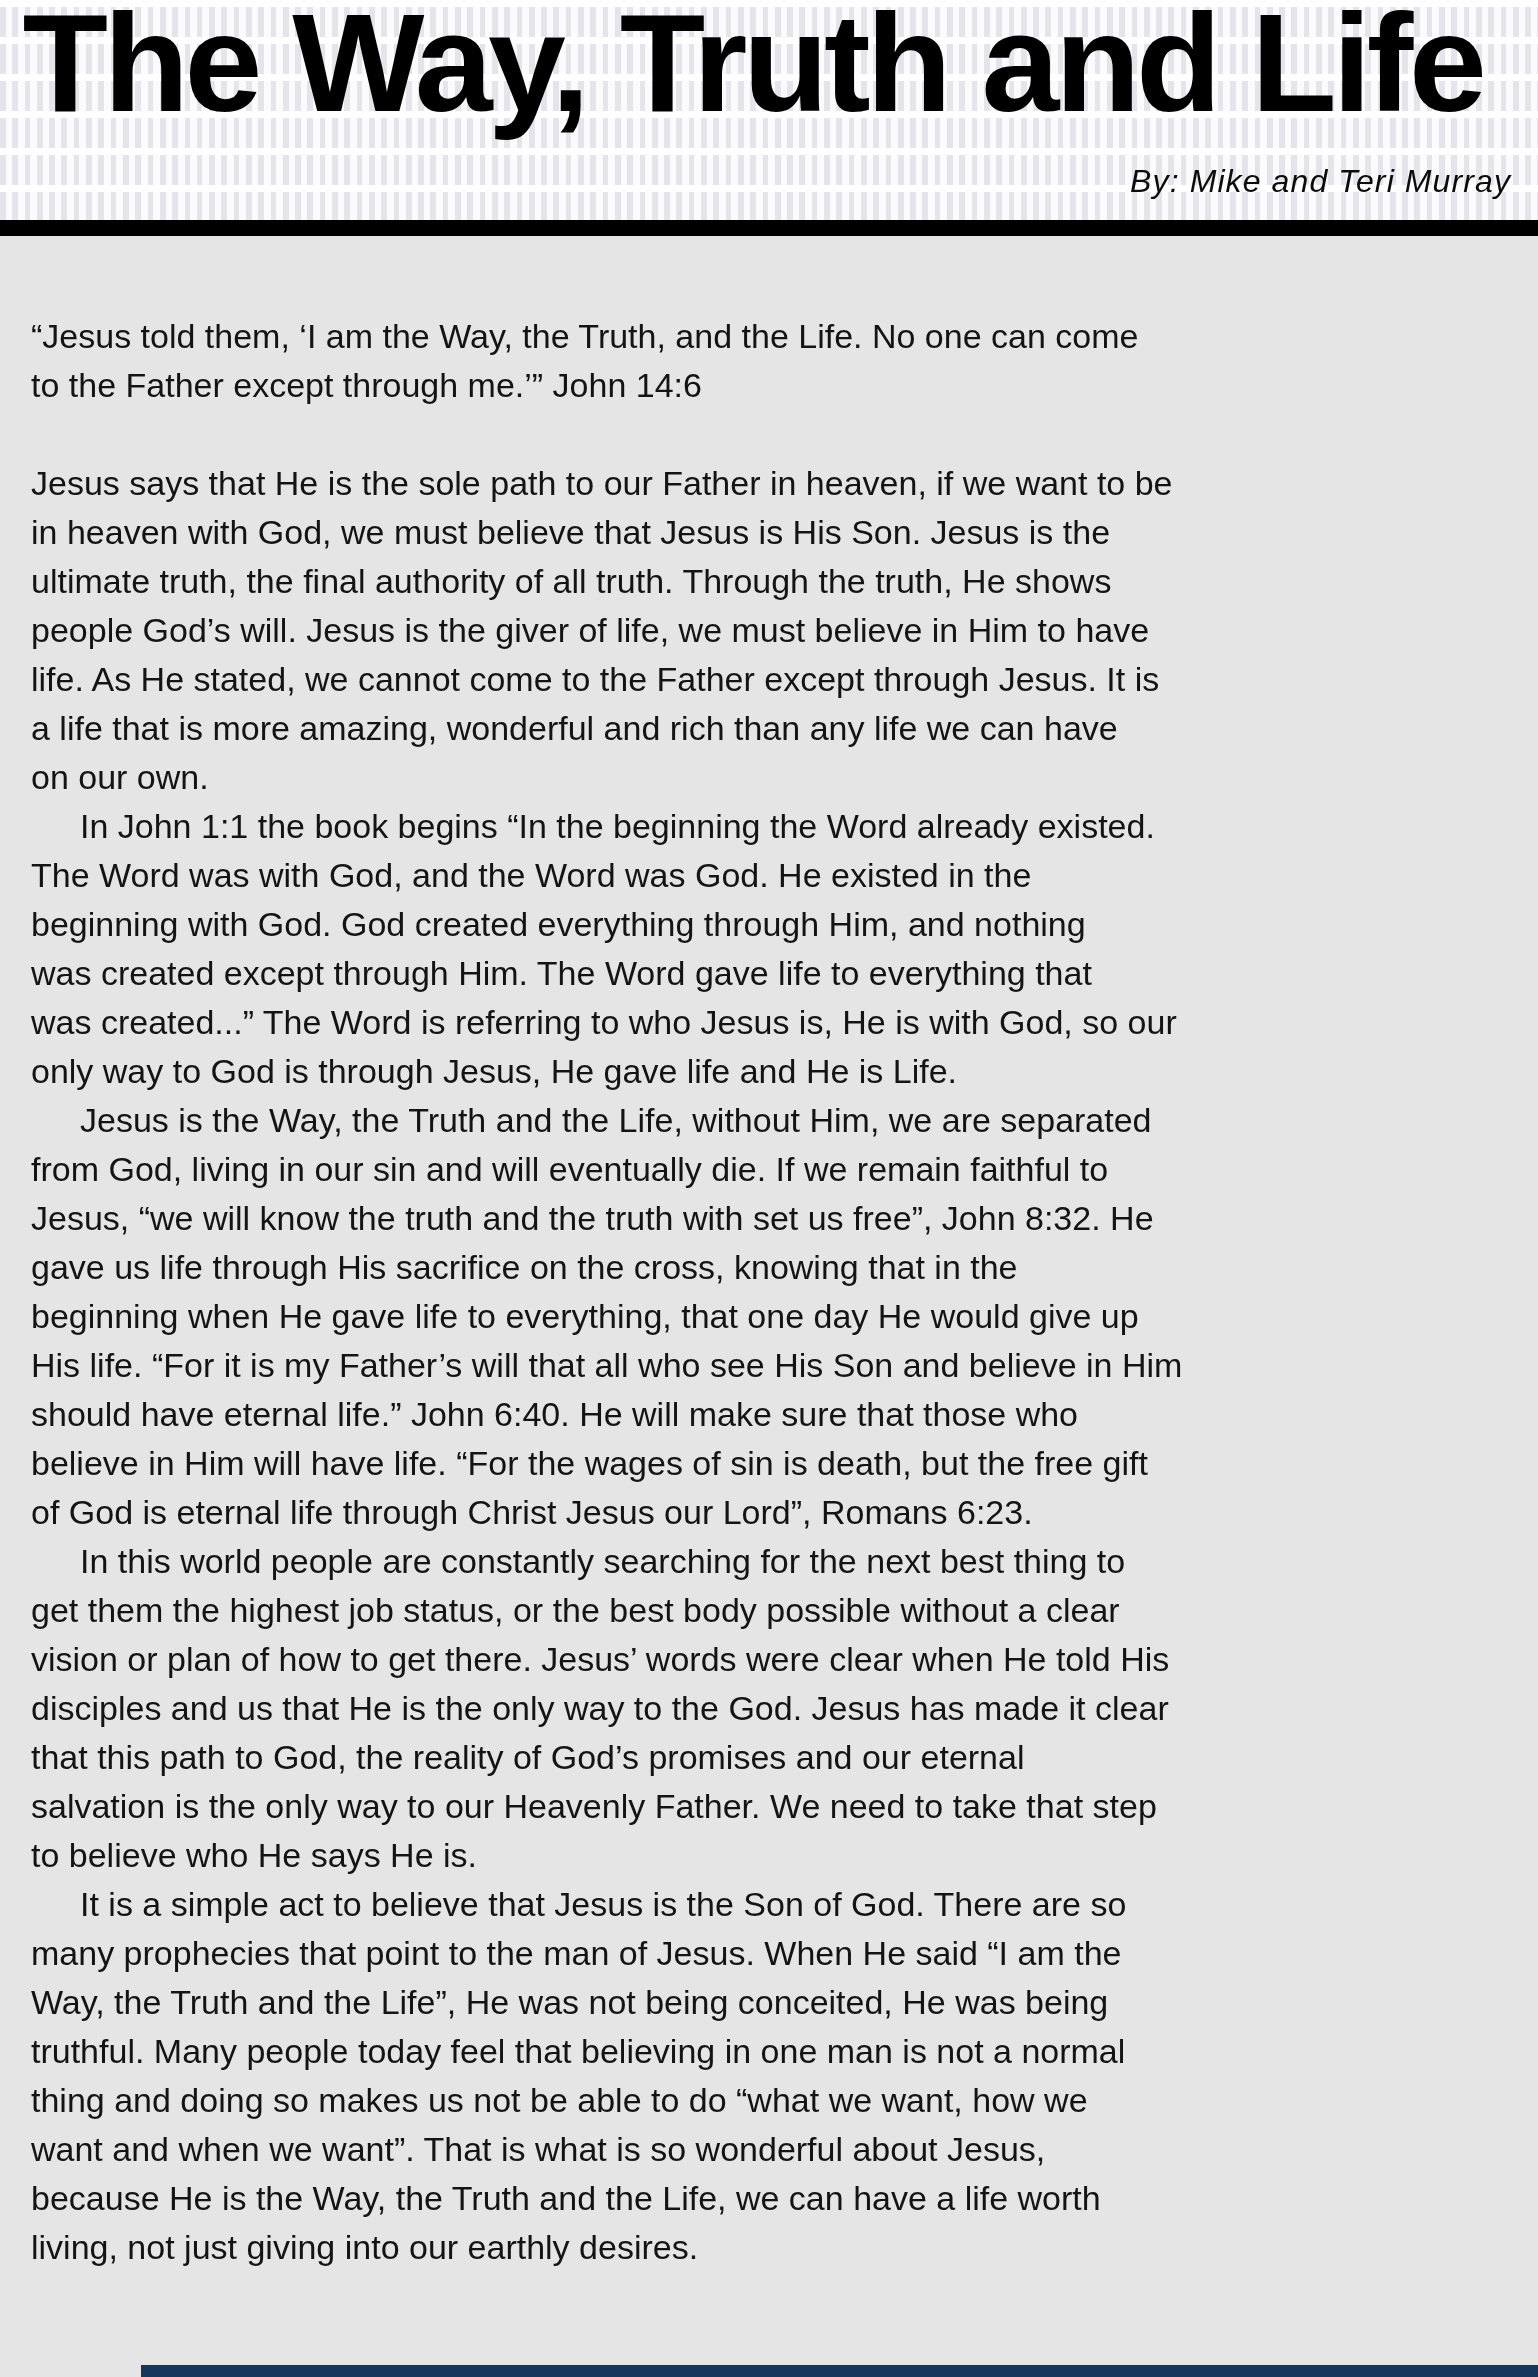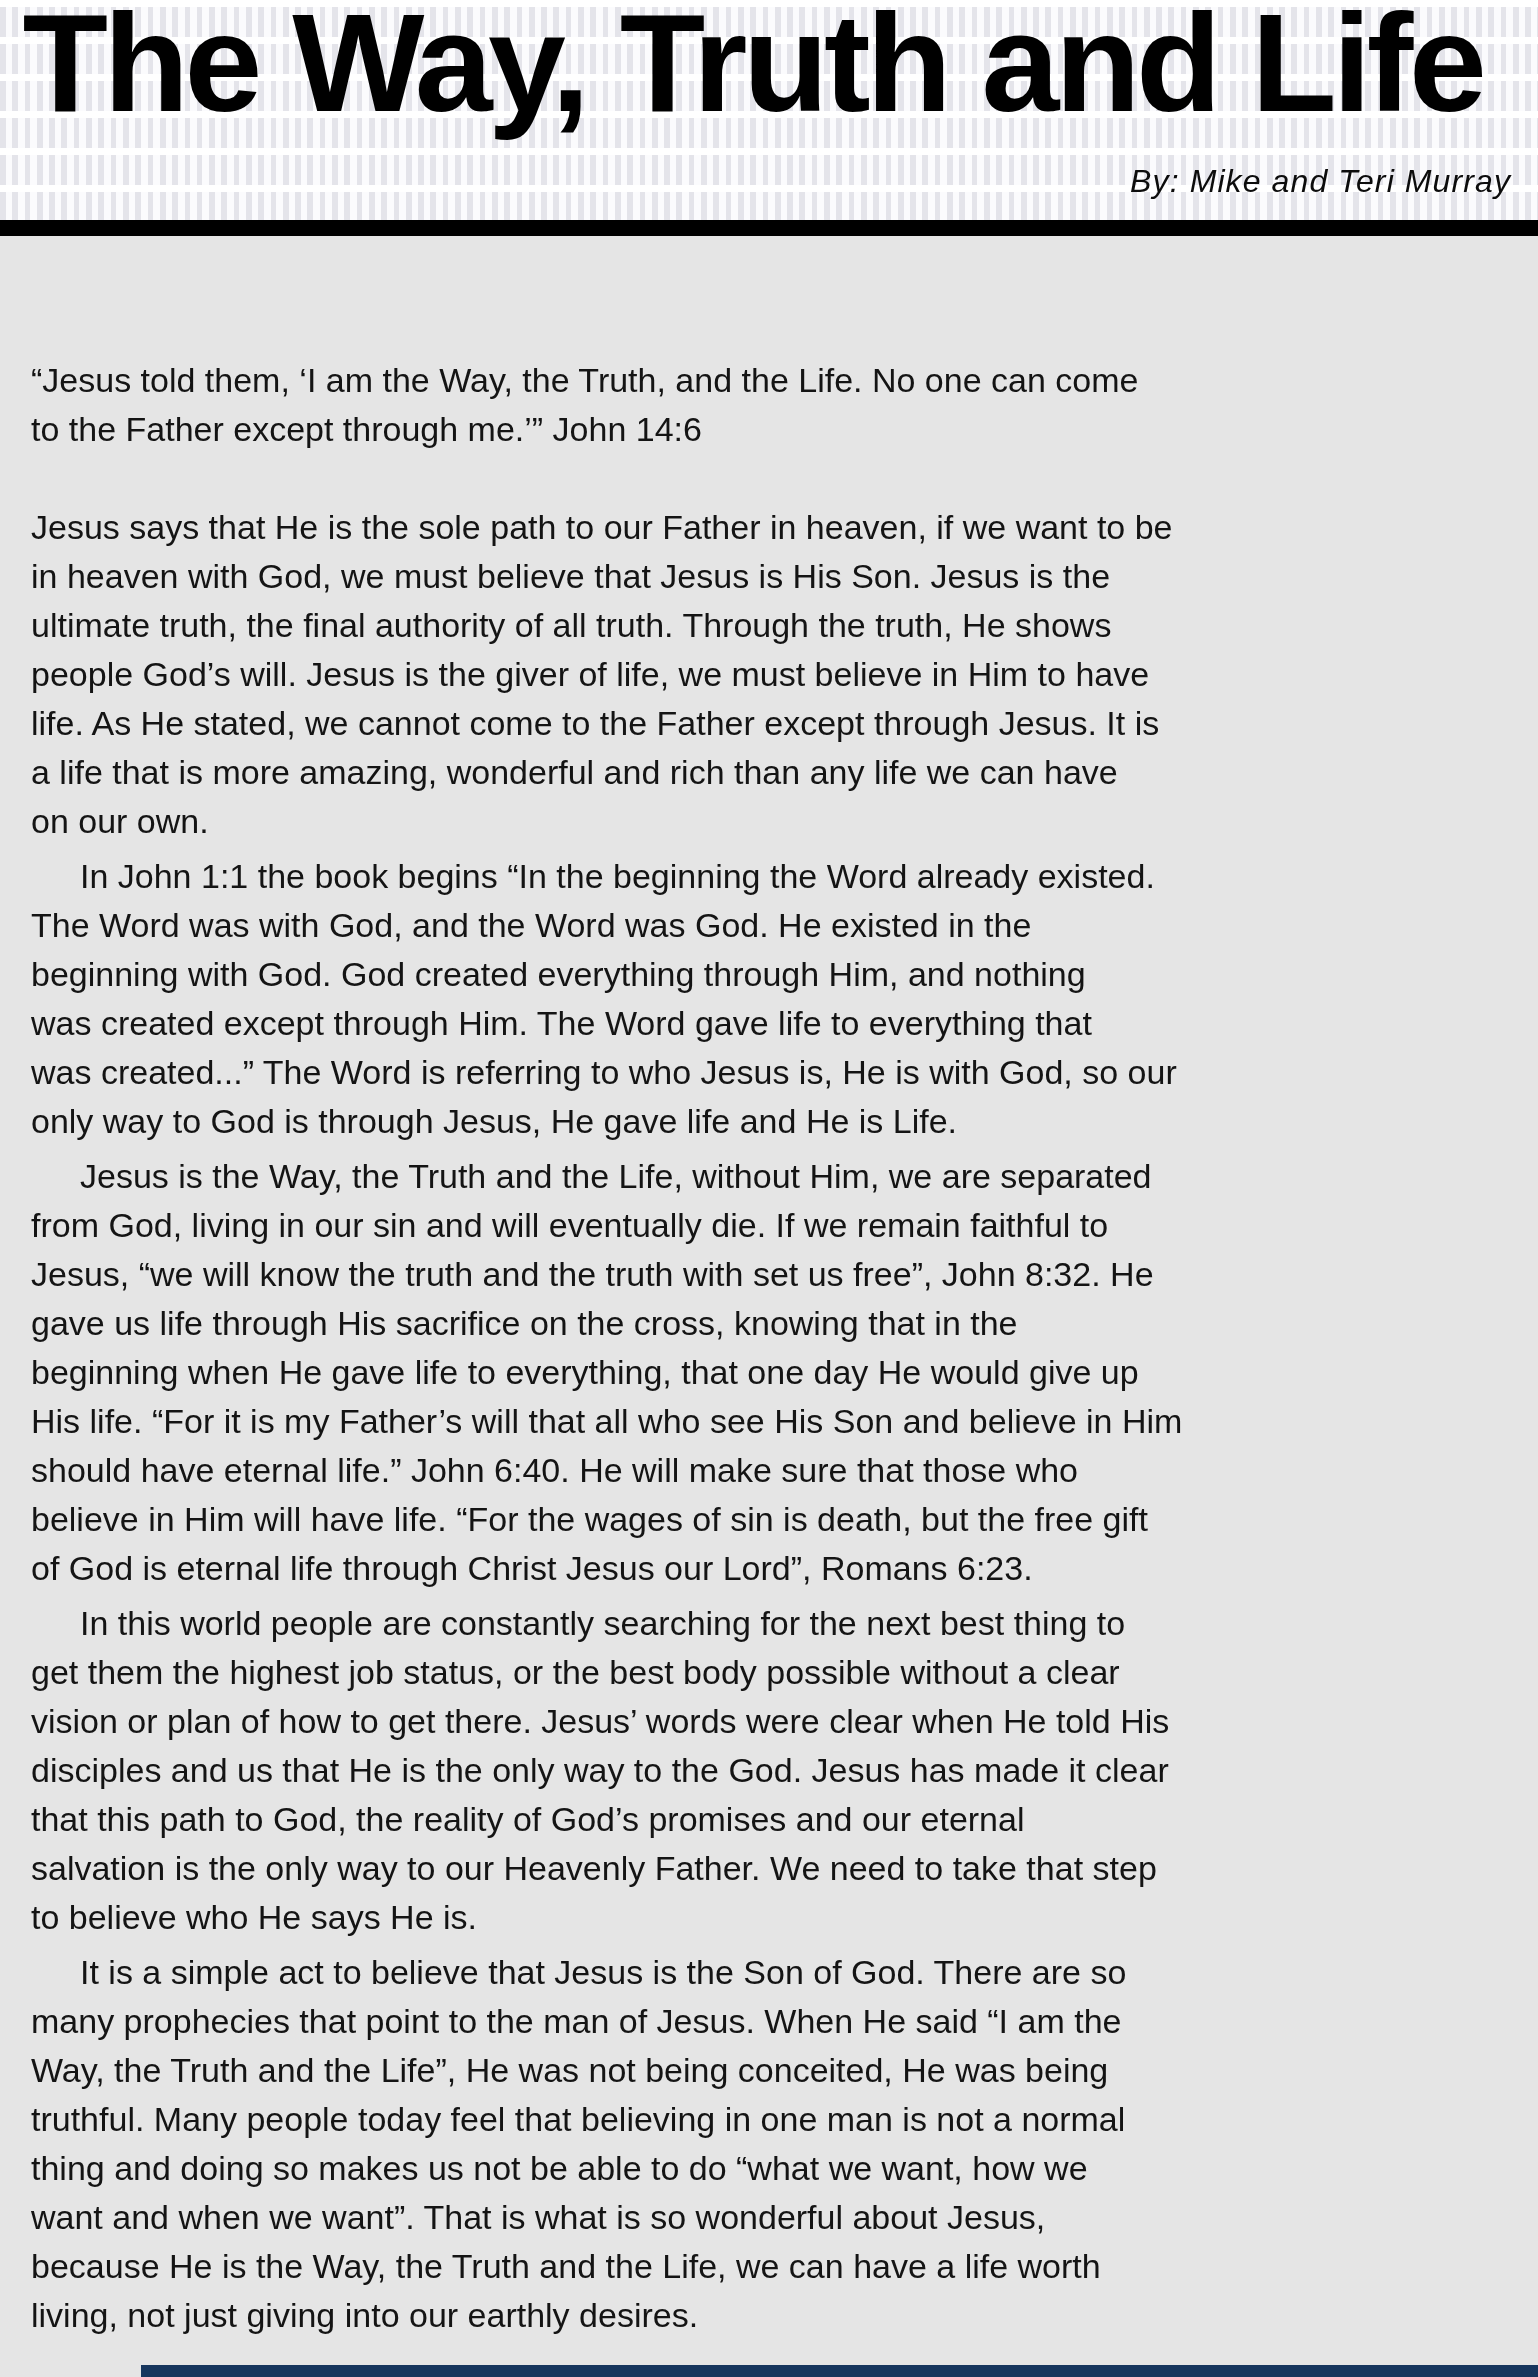--- a/index.html
+++ b/index.html
@@ -31,22 +31,22 @@
   
   .rule{
     position:absolute;top:220px;left:0;width:100%;height:15.7px;background:#000000;
   }
   
   .article{
     position:absolute;top:312px;left:31px;right:31px;
     color:#141414;font-size:34px;line-height:49px;letter-spacing:0;
   }
   .para{margin:0;white-space:pre-line;}
-  .para.quote{margin-bottom:49px;margin-top:44px;}
-  .para.indent{text-indent:49px;margin-top:6px;}
+  .para.quote{margin-bottom:49px;}
+  .para.indent{text-indent:49px;}
   
   .footer-bar{
     position:absolute;bottom:0;left:141px;right:0;height:12.3px;background:#17365d;
   }
 </style>
 </head>
 <body>
 
 <div class="page">
 

